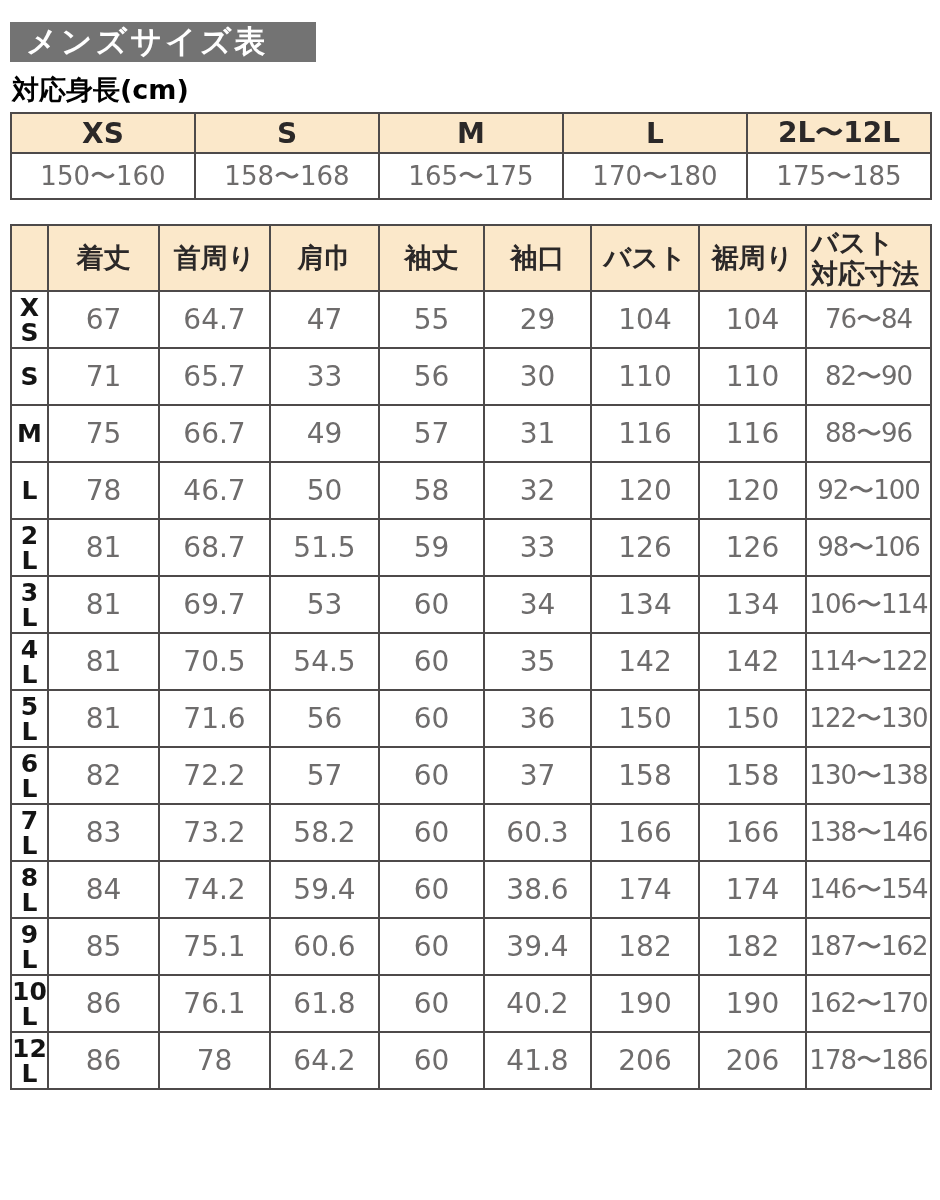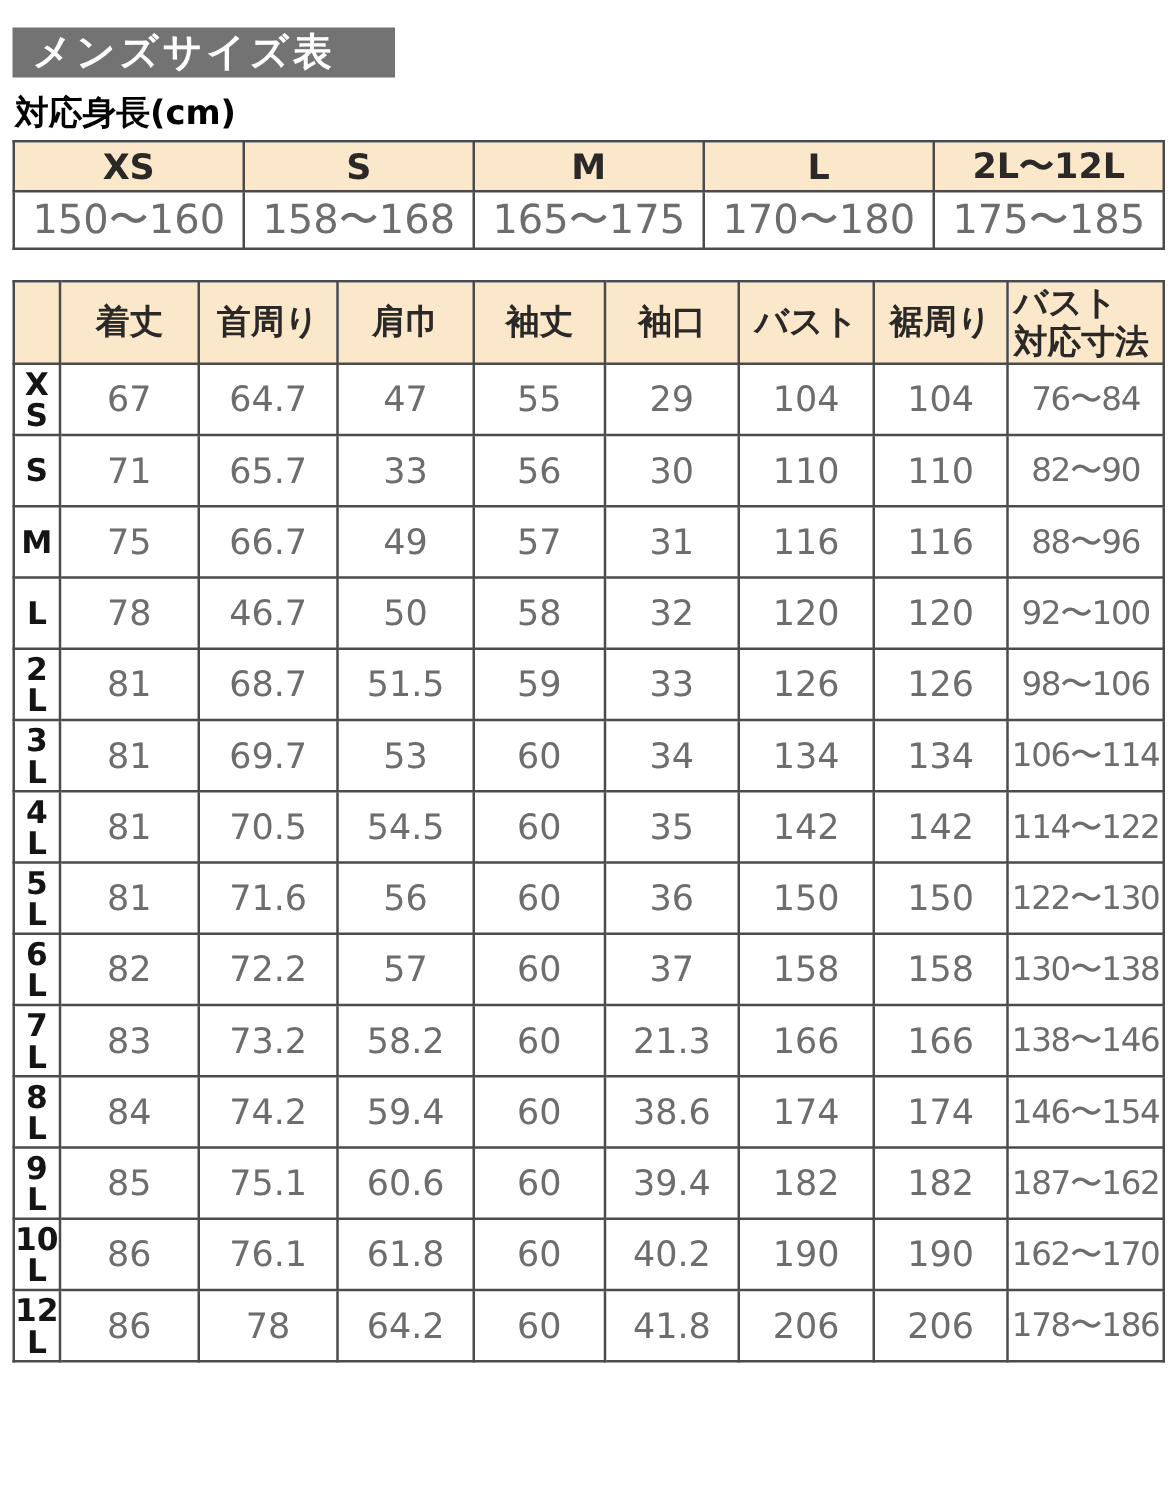--- a/index.html
+++ b/index.html
@@ -62,21 +62,21 @@
     font-weight: bold;
   }
   td {
     background: #ffffff;
     color: #6e6c6c;
   }
 
   
   #height-table { top: 112px; }
   #height-table th { height: 33px; font-size: 28px; }
-  #height-table td { height: 44px; font-size: 32px; border-radius: 21px; }
+  #height-table td { height: 44px; font-size: 26px; border-radius: 21px; }
 
   
   #size-table { top: 224px; }
   #size-table thead th { height: 64px; font-size: 27px; line-height: 1.15; white-space: pre-line; }
   #size-table thead th:last-child { text-align: left; padding-left: 4px; }
   #size-table tbody tr { height: 57px; }
   #size-table td { font-size: 28px; white-space: nowrap; }
   #size-table td.range { font-size: 26px; letter-spacing: -1px; }
   #size-table th.rowlabel {
     background: #ffffff;
@@ -256,21 +256,21 @@
         <td>158</td>
         <td class="range">130〜138</td>
       </tr>
       <tr>
         <th class="rowlabel">7
 L</th>
         <td>83</td>
         <td>73.2</td>
         <td>58.2</td>
         <td>60</td>
-        <td>21.3</td>
+        <td>60.3</td>
         <td>166</td>
         <td>166</td>
         <td class="range">138〜146</td>
       </tr>
       <tr>
         <th class="rowlabel">8
 L</th>
         <td>84</td>
         <td>74.2</td>
         <td>59.4</td>

